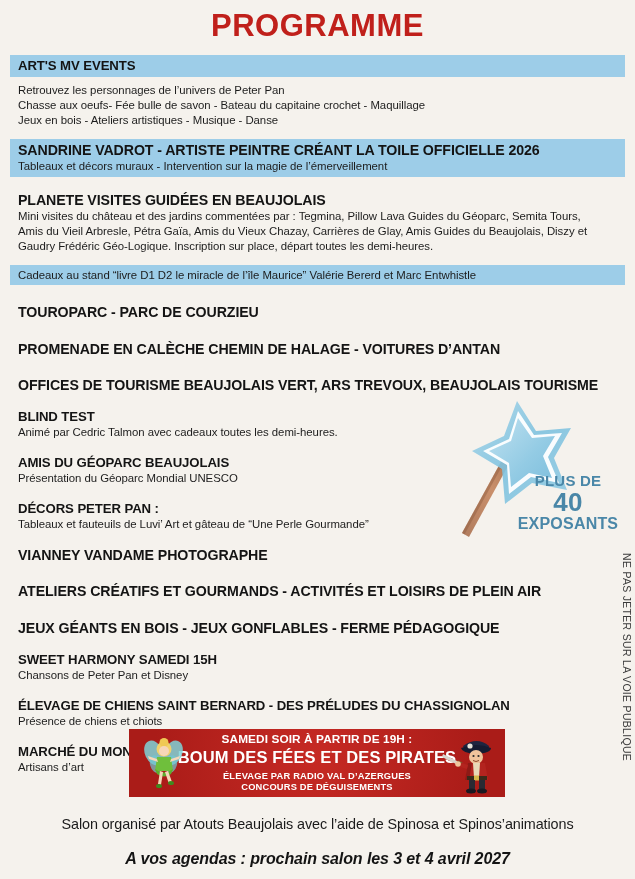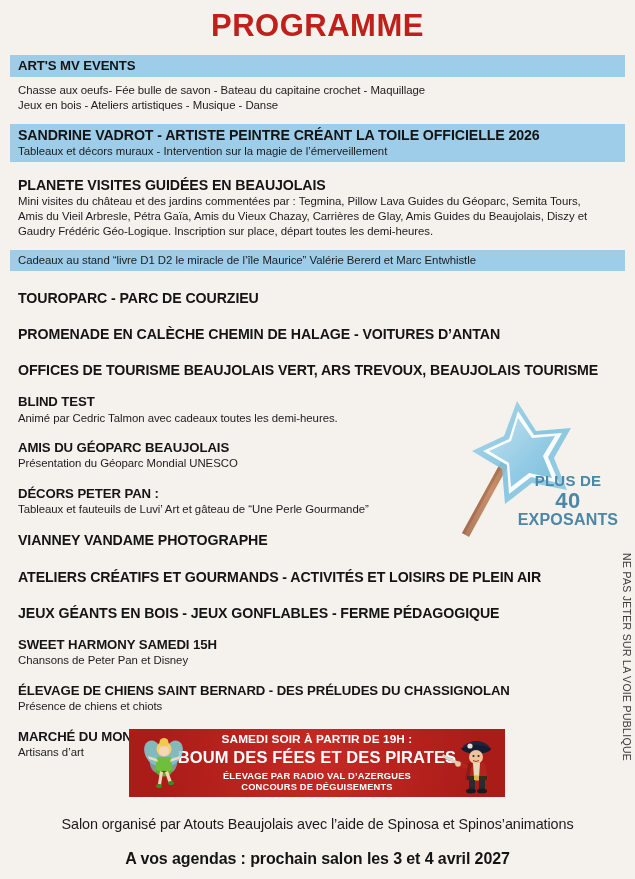--- a/index.html
+++ b/index.html
@@ -105,21 +105,21 @@
     position: absolute;
     left: 505px;
     top: 473px;
     width: 126px;
     text-align: center;
     color: #4A87A8;
     font-weight: bold;
     line-height: 1.06;
   }
   .exp-1 { font-size: 15px; letter-spacing: 0.2px; }
-  .exp-2 { font-size: 22px; letter-spacing: 0.4px; }
+  .exp-2 { font-size: 26px; letter-spacing: 0.4px; }
   .exp-3 { font-size: 16px; letter-spacing: 0.2px; }
 
   
   .vertical-note {
     position: absolute;
     right: 2px;
     top: 553px;
     font-size: 10.5px;
     color: #3a3a3a;
     letter-spacing: 0.3px;
@@ -168,36 +168,38 @@
   .footer-2 {
     position: absolute;
     top: 850px;
     left: 0;
     width: 635px;
     text-align: center;
     font-size: 16px;
     font-weight: bold;
     color: #141414;
     letter-spacing: -0.1px;
+    font-style: italic;
   }
 </style>
 </head>
 <body>
 
 <div class="poster">
 
   <div class="title">PROGRAMME</div>
 
   <div class="content">
 
     <div class="block hl">
       <div class="head">ART'S MV EVENTS</div>
     </div>
     <div class="gap-sm"></div>
     <div class="block plain">
+      <div class="sub">Retrouvez  les personnages de l’univers de Peter Pan</div>
       <div class="sub">Chasse aux oeufs- Fée bulle de savon - Bateau du capitaine crochet - Maquillage</div>
       <div class="sub">Jeux en bois - Ateliers artistiques - Musique - Danse</div>
     </div>
     <div class="gap-md"></div>
 
     <div class="block hl">
       <div class="head big">SANDRINE VADROT - ARTISTE PEINTRE CRÉANT LA TOILE OFFICIELLE 2026</div>
       <div class="sub">Tableaux et décors muraux - Intervention sur la magie de l’émerveillement</div>
     </div>
     <div class="gap-lg"></div>

